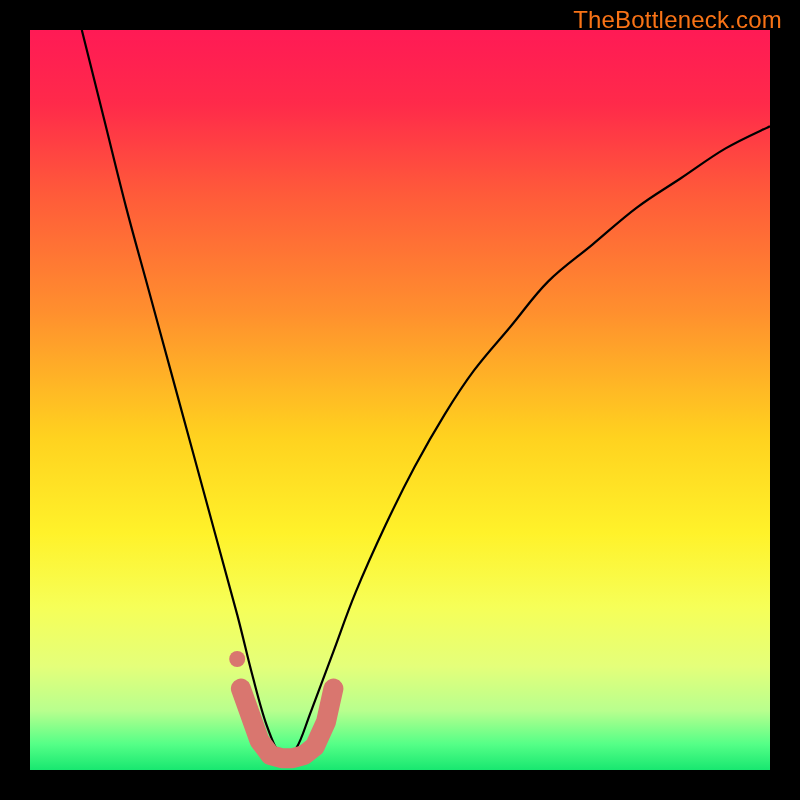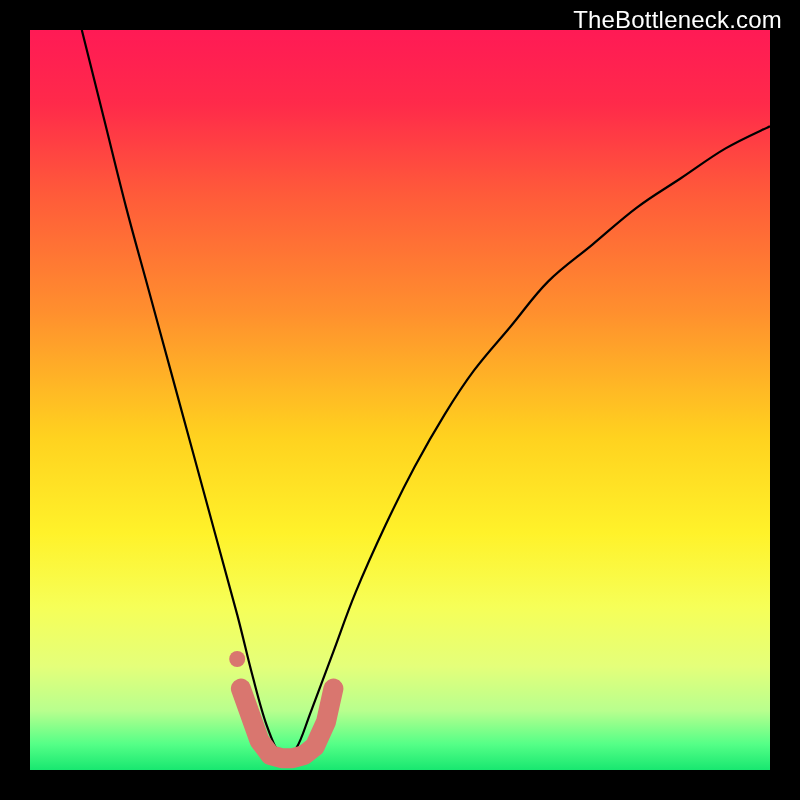--- a/index.html
+++ b/index.html
@@ -25,21 +25,21 @@
     overflow: hidden;
   }
   .gradient-bg {
     position: absolute;
     inset: 0;
   }
   .watermark {
     position: absolute;
     top: 6px;
     right: 18px;
-    color: #ffffff;
+    color: #f97316;
     font-size: 24px;
     font-weight: 500;
     letter-spacing: 0.2px;
   }
   svg.curves {
     position: absolute;
     inset: 0;
   }
 </style>
 </head>

